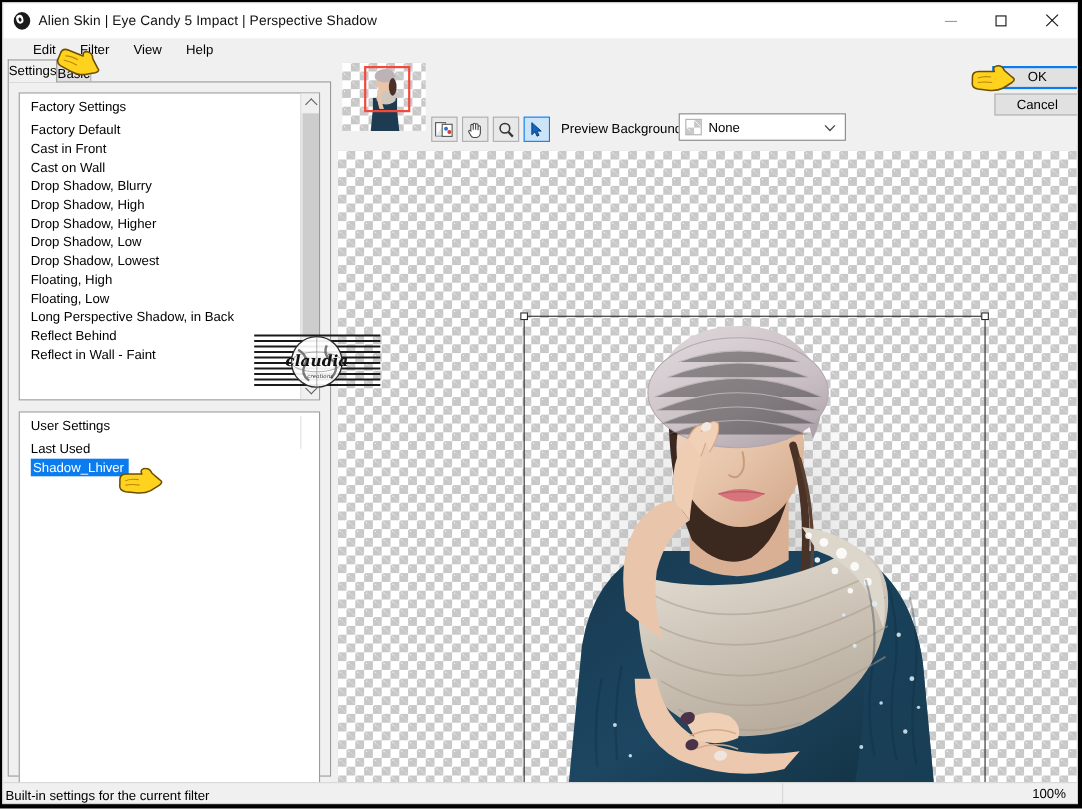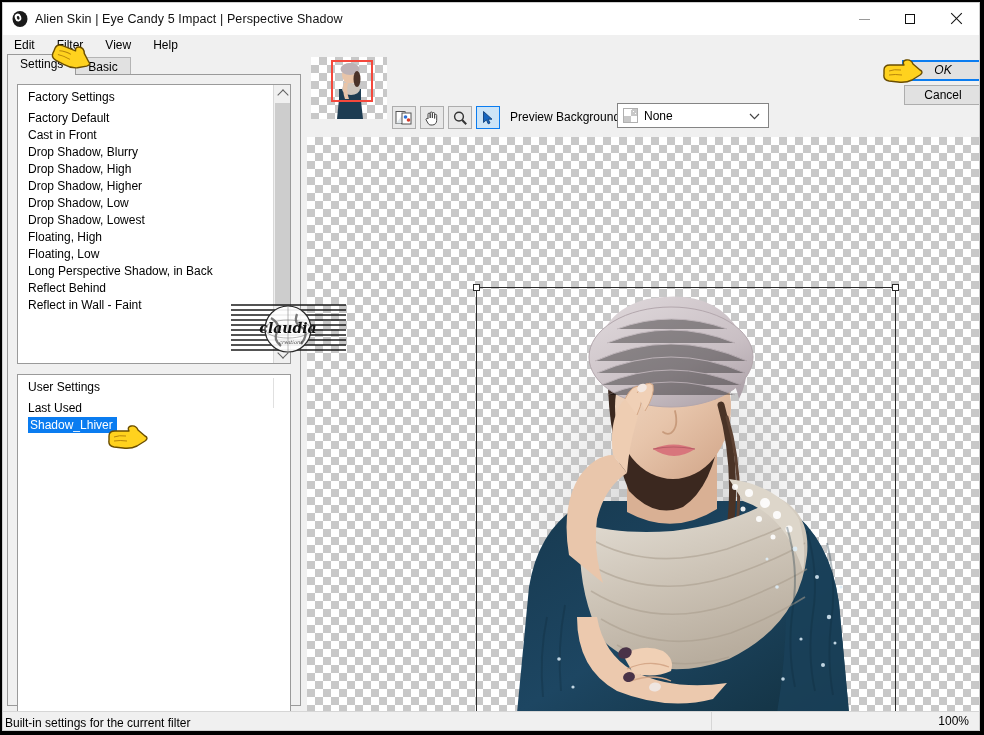--- a/index.html
+++ b/index.html
@@ -45,38 +45,38 @@
   .glyph-close{position:relative;width:12px;height:12px;}
   .glyph-close:before,.glyph-close:after{
     content:"";position:absolute;left:-1px;top:5px;width:15px;height:1px;background:#111;
   }
   .glyph-close:before{transform:rotate(45deg);}
   .glyph-close:after{transform:rotate(-45deg);}
 
   
   .menubar{
     position:absolute;left:0;top:32px;width:100%;height:20px;
-    background:#f0f0f0;display:flex;align-items:center;padding-left:8px;
+    background:#f0f0f0;display:flex;align-items:center;padding-left:24px;
     box-sizing:border-box;
   }
   .menu-item{
     font-size:12px;color:#000;margin-right:16px;cursor:default;padding:1px 3px;
   }
 
   
   .leftpanel{
     position:absolute;left:0;top:52px;width:302px;height:658px;
     background:#f0f0f0;
   }
   .tabstrip{
     position:absolute;left:4px;top:0;height:20px;width:294px;
     display:flex;align-items:flex-end;
   }
   .tab{
-    height:18px;line-height:18px;padding:0 12px;font-size:12px;
+    height:18px;line-height:18px;padding:0 0;font-size:12px;
     border:1px solid #b4b4b4;border-bottom:none;
     background:#e1e1e1;color:#000;margin-right:-1px;
     position:relative;top:1px;
   }
   .tab.active{
     background:#f0f0f0;border-color:#9a9a9a;height:20px;line-height:19px;top:0;
     z-index:3;
   }
   .tabbody{
     position:absolute;left:4px;top:19px;width:294px;height:632px;
@@ -202,21 +202,21 @@
 
   .photo-wrap{
     position:absolute;left:170px;top:150px;width:420px;height:426px;
     overflow:hidden;
   }
 
   
   .okbtn{
     position:absolute;left:899px;top:57px;width:82px;height:21px;
     border:2px solid #0a7cf0;background:#e1e1e1;box-sizing:border-box;
-    font-size:12px;text-align:center;line-height:17px;font-style:italic;
+    font-size:12px;text-align:center;line-height:17px;
   }
   .cancelbtn{
     position:absolute;left:901px;top:82px;width:78px;height:20px;
     border:1px solid #adadad;background:#e1e1e1;box-sizing:border-box;
     font-size:12px;text-align:center;line-height:18px;
   }
 
   
   .statusbar{
     position:absolute;left:0;bottom:0;width:100%;height:19px;
@@ -283,20 +283,21 @@
       <div class="tab">Basic</div>
     </div>
 
     <div class="tabbody">
 
       <div class="listbox">
         <div class="listitems">
           <div class="li group">Factory Settings</div>
           <div class="li">Factory Default</div>
           <div class="li">Cast in Front</div>
+          <div class="li">Cast on Wall</div>
           <div class="li">Drop Shadow, Blurry</div>
           <div class="li">Drop Shadow, High</div>
           <div class="li">Drop Shadow, Higher</div>
           <div class="li">Drop Shadow, Low</div>
           <div class="li">Drop Shadow, Lowest</div>
           <div class="li">Floating, High</div>
           <div class="li">Floating, Low</div>
           <div class="li">Long Perspective Shadow, in Back</div>
           <div class="li">Reflect Behind</div>
           <div class="li">Reflect in Wall - Faint</div>

